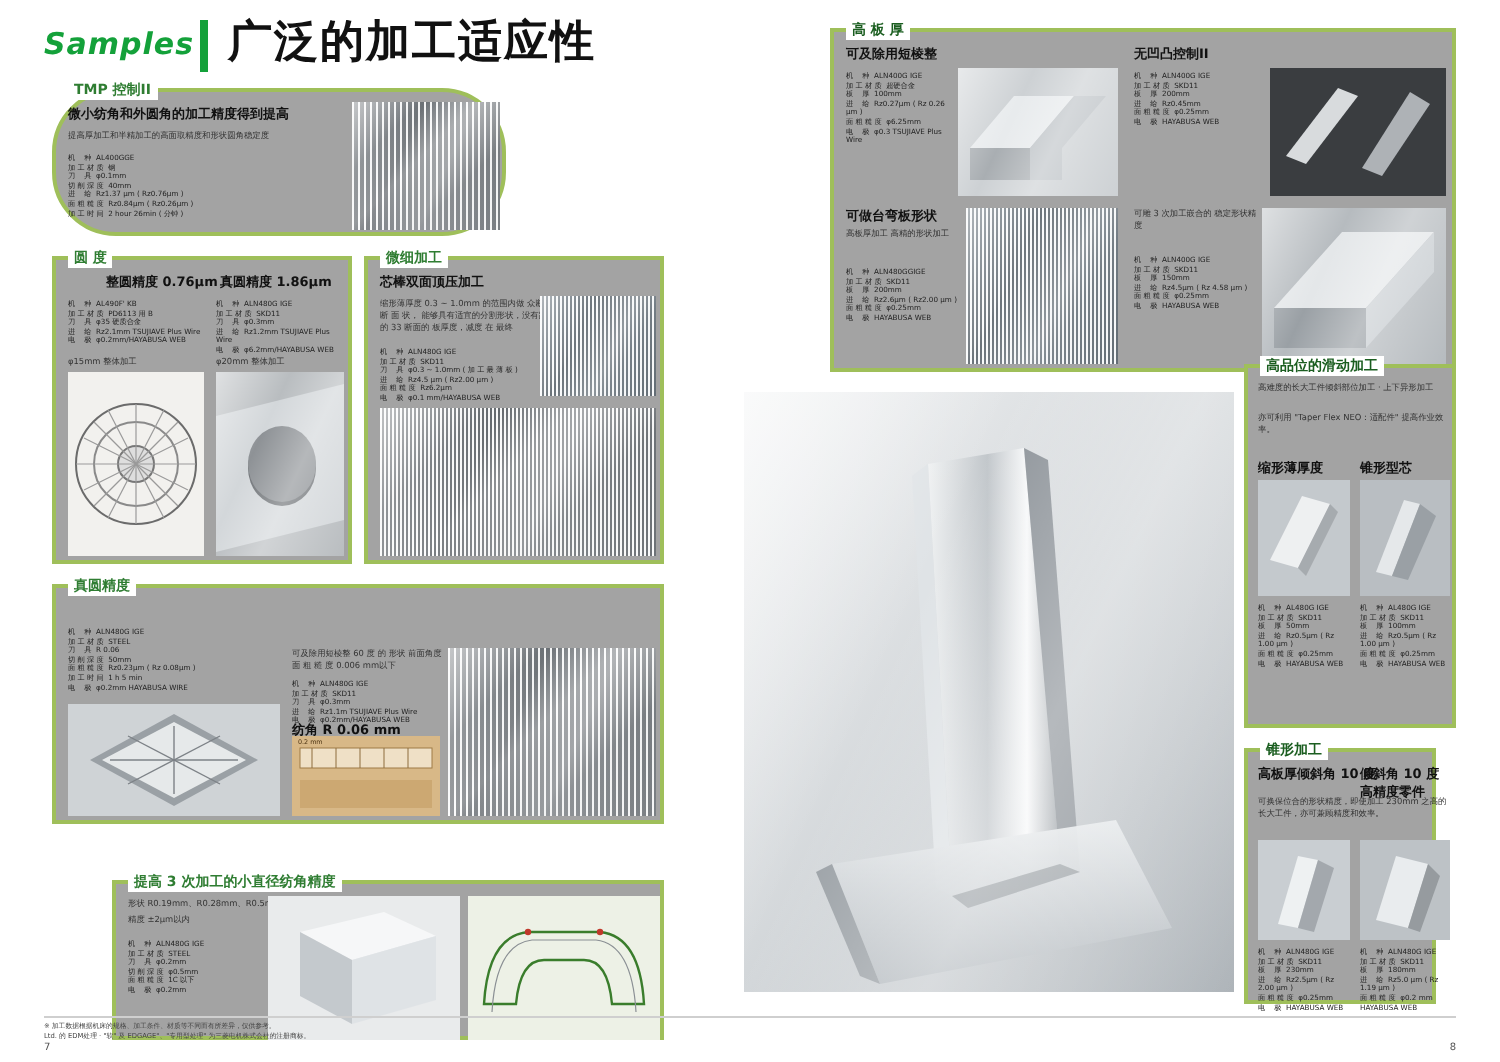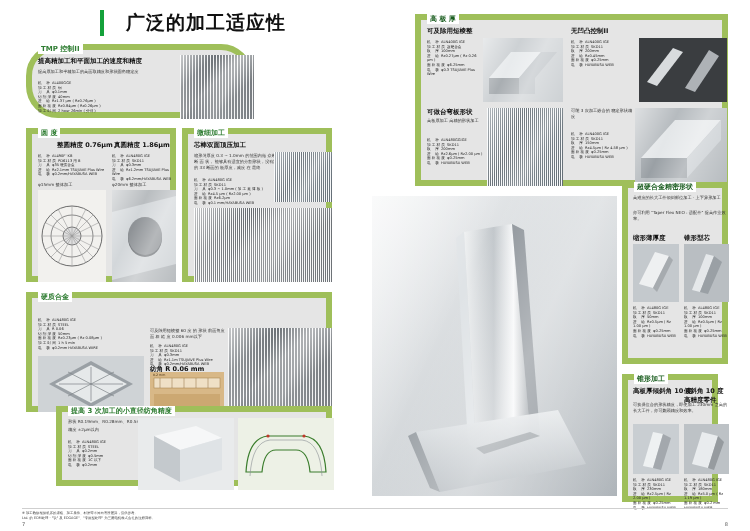--- a/index.html
+++ b/index.html
@@ -3,24 +3,24 @@
 <meta charset="utf-8">
 <style>
   html,body{margin:0;padding:0;background:#ffffff;}
   body{width:750px;height:531px;font-family:"DejaVu Sans","Liberation Sans",sans-serif;color:#111;overflow:hidden;}
   #page{position:relative;width:750px;height:531px;background:#ffffff;}
 
   
   .hdr{position:absolute;left:22px;top:8px;width:706px;height:30px;}
   .hdr-left{position:absolute;left:0;top:0;width:72px;height:28px;color:#14a13a;font-size:15px;font-weight:bold;font-style:italic;letter-spacing:.5px;line-height:28px;}
   .hdr-bar{position:absolute;left:78px;top:2px;width:4px;height:26px;background:#14a13a;}
-  .hdr-title{position:absolute;left:104px;top:0;height:28px;line-height:28px;font-size:19px;font-weight:bold;color:#111;letter-spacing:1px;}
+  .hdr-title{position:absolute;left:92px;top:0;height:28px;line-height:28px;font-size:22px;font-weight:bold;color:#111;letter-spacing:1px;}
 
   
-  .panel{position:absolute;border:6px solid #1d4ed8;background:#e5e5e5;box-sizing:border-box;}
+  .panel{position:absolute;border:2px solid #1d4ed8;background:#a3a3a3;box-sizing:border-box;}
   .panel.grn{border-color:#9fbf5a;}
   .ptitle{position:absolute;top:-6px;left:6px;background:#fff;padding:0 3px;font-size:7px;font-weight:bold;color:#2f7d32;white-space:nowrap;}
   .ptitle.dk{color:#1b5e20;}
   .htxt{font-size:6.5px;font-weight:bold;color:#111;line-height:9px;}
   .spec{font-size:3.6px;color:#222;line-height:4.6px;white-space:pre-wrap;}
   .mini{font-size:4.2px;color:#333;line-height:6px;}
 
   
   .photo{position:absolute;background:#9aa0a6;overflow:hidden;}
   .ph-metal{background:linear-gradient(135deg,#d7dadd 0%,#9ea4a9 25%,#eceef0 45%,#868c92 70%,#c8ccd0 100%);}
@@ -41,27 +41,28 @@
   .pgnum{position:absolute;bottom:4px;font-size:5px;color:#555;}
   .footnote{position:absolute;left:22px;bottom:10px;width:330px;font-size:3.4px;line-height:5px;color:#444;}
   .footnote .ln{display:block;}
 </style>
 </head>
 <body>
 
 <div id="page">
 
   <div class="hdr">
+    <div class="hdr-left">Samples</div>
     <div class="hdr-bar"></div>
     <div class="hdr-title">广泛的加工适应性</div>
   </div>
 
   <div class="panel grn" style="left:26px;top:44px;width:227px;height:74px;border-radius:32px;">
     <div class="ptitle">TMP 控制II</div>
-    <div style="position:absolute;left:6px;top:7px;width:140px;" class="htxt">提高精加工和平面加工的速度和精度</div>
+    <div style="position:absolute;left:6px;top:7px;width:140px;" class="htxt">微小纺角和外圆角的加工精度得到提高</div>
     <div style="position:absolute;left:6px;top:19px;width:140px;" class="mini">提高厚加工和半精加工的高面取精度和形状圆角稳定度</div>
     <div style="position:absolute;left:6px;top:31px;width:70px;" class="spec">机    种  AL400GGE
 加 工 材 质  钢
 刀    具  φ0.1mm
 切 削 深 度  40mm
 进    给  Rz1.37 μm ( Rz0.76μm )
 面 粗 糙 度  Rz0.84μm ( Rz0.26μm )
 加 工 时 间  2 hour 26min ( 分钟 )</div>
     <div class="photo ph-metal" style="left:148px;top:5px;width:74px;height:64px;">
       <div class="fins"></div>
@@ -131,21 +132,21 @@
       <div class="fins-f fins"></div>
         <div class="glare"></div>
     </div>
     <div class="photo ph-metal" style="left:6px;top:74px;width:138px;height:74px;">
       <div class="fins fins-f"></div>
         <div class="glare"></div>
     </div>
   </div>
 
   <div class="panel grn" style="left:26px;top:292px;width:306px;height:120px;">
-    <div class="ptitle">硬质合金</div>
+    <div class="ptitle">真圆精度</div>
     <div style="position:absolute;left:6px;top:20px;width:72px;" class="spec">机    种  ALN480G IGE
 加 工 材 质  STEEL
 刀    具  R 0.06
 切 削 深 度  50mm
 面 粗 糙 度  Rz0.23μm ( Rz 0.08μm )
 加 工 时 间  1 h 5 min
 电    极  φ0.2mm HAYABUSA WIRE</div>
     <div style="position:absolute;left:118px;top:19px;margin-top:48px;" class="htxt">纺角 R 0.06 mm</div>
     <div style="position:absolute;left:118px;top:30px;width:76px;" class="mini">可及除用短棱整 60 度 的 形状 前面角度
 面 粗 糙 度  0.006 mm以下</div>
@@ -182,21 +183,21 @@
           <line x1="34" y1="6" x2="34" y2="16"></line>
             <line x1="46" y1="6" x2="46" y2="16"></line>
           <line x1="58" y1="6" x2="58" y2="16"></line>
         </g>
         <rect x="4" y="22" width="66" height="14" fill="#c8a169" opacity=".7"></rect>
       </svg>
       <div style="position:absolute;left:3px;top:1px;font-size:3.2px;color:#4a3212;">0.2 mm</div>
     </div>
   </div>
 
-  <div class="panel grn" style="left:56px;top:406px;width:276px;height:80px;">
+  <div class="panel grn" style="left:56px;top:440px;width:276px;height:80px;">
     <div class="ptitle">提高 3 次加工的小直径纺角精度</div>
     <div style="position:absolute;left:6px;top:7px;" class="mini">形状  R0.19mm、R0.28mm、R0.5mm 等</div>
     <div style="position:absolute;left:6px;top:15px;" class="mini">精度  ±2μm以内</div>
     <div style="position:absolute;left:6px;top:28px;width:66px;" class="spec">机    种  ALN480G IGE
 加 工 材 质  STEEL
 刀    具  φ0.2mm
 切 削 深 度  φ0.5mm
 面 粗 糙 度  1C 以下
 电    极  φ0.2mm</div>
     <div class="photo ph-white" style="left:76px;top:6px;width:96px;height:72px;">
@@ -311,21 +312,21 @@
       <polygon points="92,36 104,252 96,248 84,42" fill="#dfe3e6"></polygon>
       <polygon points="44,236 186,214 214,268 68,296" fill="url(#base)" opacity=".95"></polygon>
       <polygon points="44,236 68,296 58,292 36,240" fill="#9ba1a6"></polygon>
       <polygon points="104,252 158,236 168,240 112,258" fill="#7f858a" opacity=".6"></polygon>
       <rect x="0" y="0" width="245" height="300" fill="none"></rect>
     </svg>
     <div class="glare"></div>
   </div>
 
   <div class="panel grn" style="left:622px;top:182px;width:106px;height:182px;">
-    <div class="ptitle dk">超硬合金精密形状</div>
+    <div class="ptitle dk">高品位的滑动加工</div>
     <div style="position:absolute;left:5px;top:7px;width:96px;" class="mini">高难度的长大工件倾斜部位加工 · 上下异形加工</div>
     <div style="position:absolute;left:5px;top:22px;width:96px;" class="mini">亦可利用 "Taper Flex NEO：适配件" 提高作业效率。</div>
     <div style="position:absolute;left:5px;top:46px;" class="htxt">缩形薄厚度</div>
     <div style="position:absolute;left:56px;top:46px;" class="htxt">锥形型芯</div>
     <div class="photo ph-gray" style="left:5px;top:56px;width:46px;height:58px;">
       <svg width="46" height="58" viewBox="0 0 46 58">
         <rect width="46" height="58" fill="#c4c9cd"></rect>
         <polygon points="6,40 22,8 36,12 20,44" fill="#eef0f1"></polygon>
         <polygon points="20,44 36,12 40,16 24,48" fill="#a6abaf"></polygon>
       </svg>

